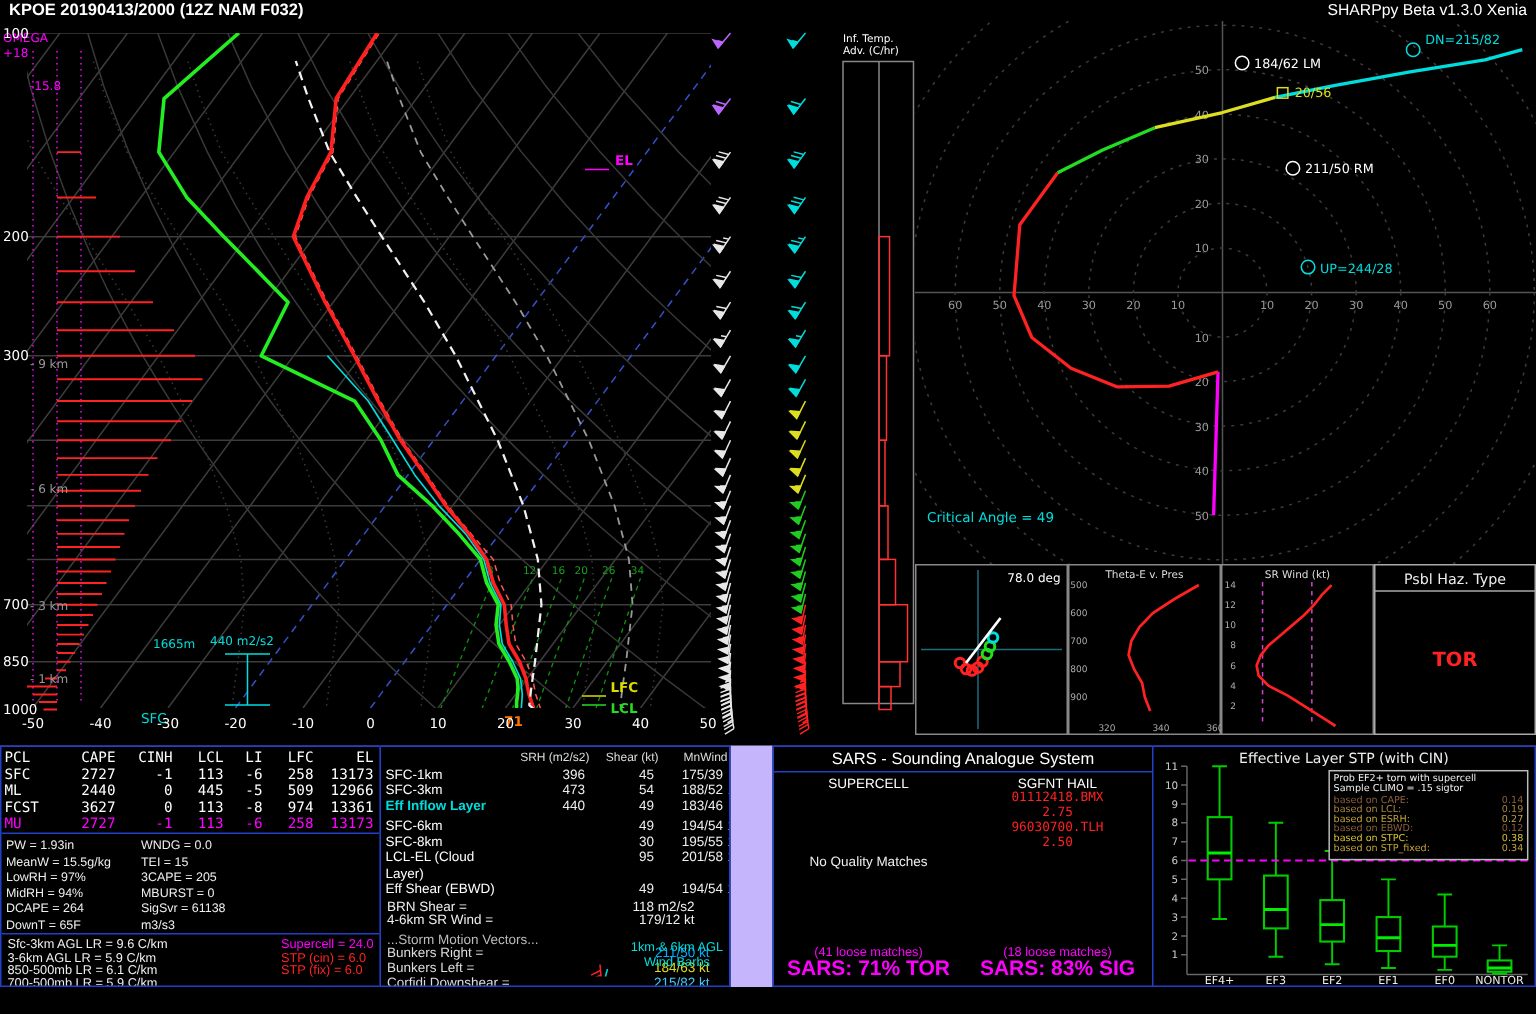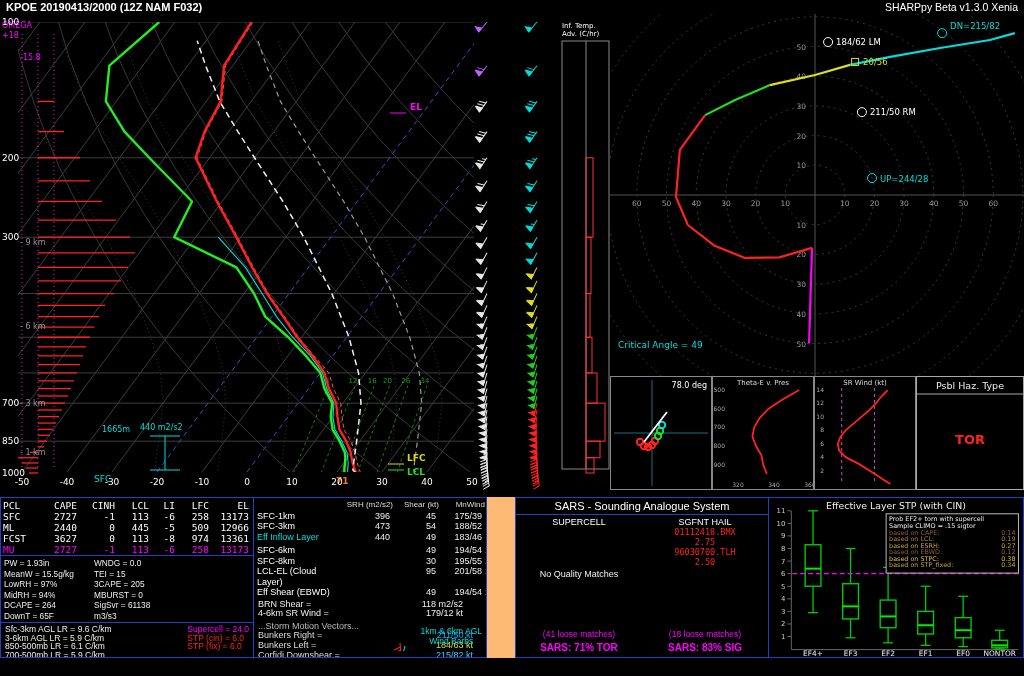--- a/index.html
+++ b/index.html
@@ -7,21 +7,21 @@
        font-family:"Liberation Sans",sans-serif;color:#fff;}
   #app{position:absolute;inset:0;background:#000;}
   .hdr{position:absolute;top:1px;font:bold 11px "Liberation Sans",sans-serif;color:#fff;white-space:nowrap;}
   svg{position:absolute;display:block;background:#000;}
   #skewt{left:0;top:14px;}
   #hodo{left:610px;top:14px;}
   #slinky{left:610px;top:376px;}
   #thetae{left:712px;top:376px;}
   #srwind{left:814px;top:376px;}
   #hazard{left:916px;top:376px;}
-  #bottom{position:absolute;left:0;top:497px;width:1024px;height:161px;background:#fdba74;}
+  #bottom{position:absolute;left:0;top:497px;width:1024px;height:161px;background:#c4b5fd;}
   .panel{position:absolute;top:0;height:161px;background:#000;border:1px solid #2140c8;box-sizing:border-box;overflow:hidden;}
   #panelA{left:0;width:254px;}
   #panelB{left:253px;width:234px;}
   #panelC{left:515px;width:254px;}
   #stp{left:768px;top:0;width:256px;height:161px;border:1px solid #2140c8;box-sizing:border-box;}
   .parcel-table{position:absolute;top:2px;left:2px;display:grid;
     grid-template-columns:34px 42px 38px 34px 26px 34px 40px;
     font:9.5px "DejaVu Sans Mono",monospace;line-height:11px;color:#eee;}
   .parcel-table .c{text-align:right;padding-right:2px;}
   .parcel-table .l{text-align:left;}
@@ -45,21 +45,21 @@
   #barbnote svg{position:static;}
   #notetext{color:#00dddd;font:8.5px "Liberation Sans",sans-serif;line-height:10px;text-align:center;}
   .sars-title{text-align:center;font:11px "Liberation Sans",sans-serif;color:#fff;padding:2px 0;border-bottom:1px solid #2140c8;}
   .sars-cols{display:flex;height:calc(100% - 18px);}
   .sars-col{flex:1;position:relative;text-align:center;font:9px "Liberation Sans",sans-serif;}
   .sars-col .chd{color:#fff;margin-top:2px;}
   .sars-col .match{display:flex;justify-content:space-between;padding:0 8px;color:#ff2222;
      font:8.5px "DejaVu Sans Mono",monospace;line-height:10px;flex-direction:column;}
   .sars-col .body{margin-top:42px;color:#eee;}
   .sars-col .f1{position:absolute;bottom:17px;left:0;right:0;color:#ff00ff;font-size:8.5px;}
-  .sars-col .f2{position:absolute;bottom:3px;left:0;right:0;color:#ff00ff;font-weight:bold;font-size:10px;}
+  .sars-col .f2{position:absolute;bottom:3px;left:0;right:0;color:#ff00ff;font-weight:bold;font-size:14px;}
 </style>
 </head>
 <body>
 
 <div id="app">
   <div class="hdr" style="left:6px">KPOE   20190413/2000  (12Z NAM F032)</div>
   <div class="hdr" style="right:6px;font-weight:normal;font-size:10.5px">SHARPpy Beta v1.3.0 Xenia</div>
 
   <svg id="skewt" width="610" height="483" viewBox="0 0 610 483">
       <defs>
@@ -794,21 +794,21 @@
           <div class="lb" style="color: rgb(255, 255, 255);">SFC-1km</div>
           <div class="vc">396</div>
           <div class="vc">45</div>
           <div class="vc">175/39</div>
           <div class="vc">83/29</div>
           <div class="lb" style="color: rgb(255, 255, 255);">SFC-3km</div>
           <div class="vc">473</div>
           <div class="vc">54</div>
           <div class="vc">188/52</div>
           <div class="vc">115/20</div>
-          <div class="lb" style="color: rgb(0, 221, 221);">Eff Inflow Layer</div>
+          <div class="lb" style="color: rgb(0, 221, 221); font-weight: bold;">Eff Inflow Layer</div>
           <div class="vc">440</div>
           <div class="vc">49</div>
           <div class="vc">183/46</div>
           <div class="vc">96/23</div>
           <div style="grid-column: 1 / -1; height: 3px;"></div>
           <div class="lb" style="color: rgb(255, 255, 255);">SFC-6km</div>
           <div class="vc"></div>
           <div class="vc">49</div>
           <div class="vc">194/54</div>
           <div class="vc">129/16</div>

